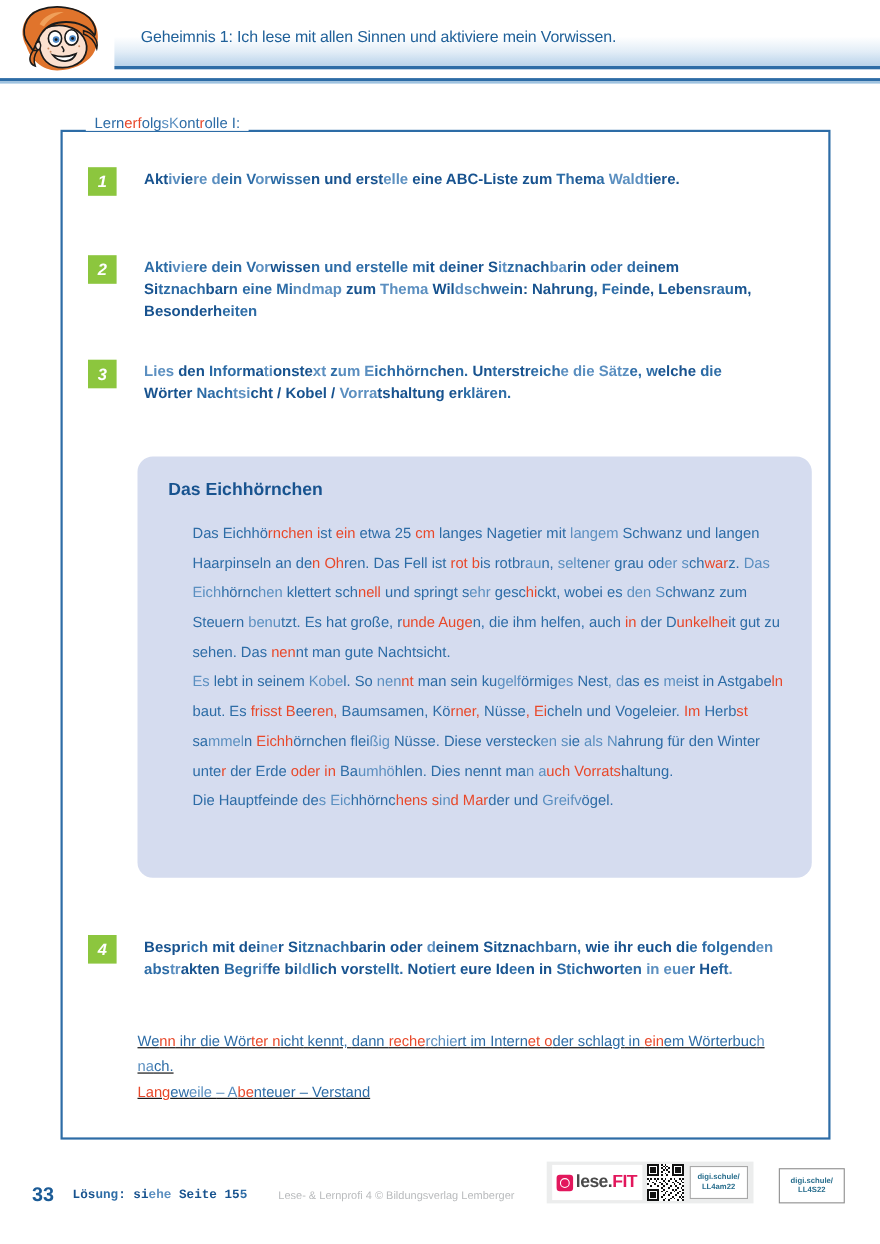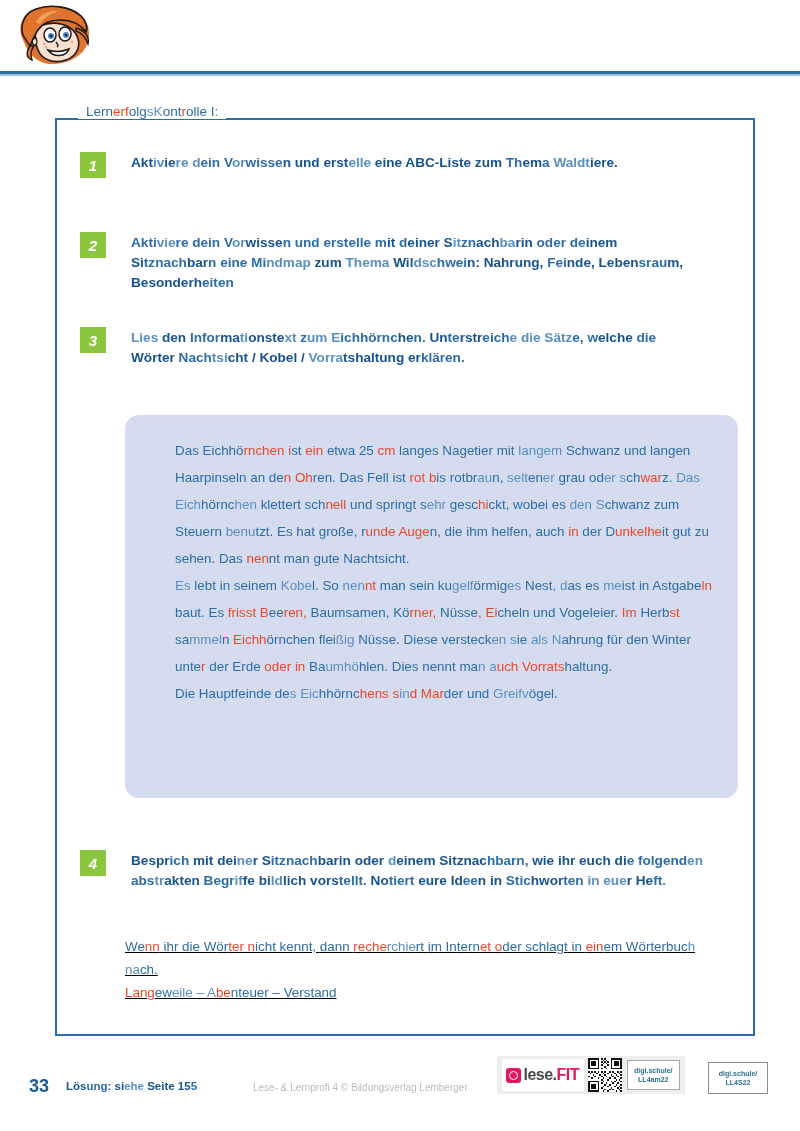--- a/index.html
+++ b/index.html
@@ -83,21 +83,21 @@
   }
 
   
   .footer { position:absolute; left:0; top:1060px; width:800px; height:60px; }
   .pagenum {
     position:absolute; left:29px; top:16px;
     font-size:18px; font-weight:bold; color:#1b5b96;
   }
   .solution {
     position:absolute; left:66px; top:20px;
-    font-size:11.5px; font-weight:bold; white-space:nowrap;
+    font-size:11.5px; font-weight:bold; white-space:nowrap;font-family:Liberation Mono, monospace;
   }
   .credit {
     position:absolute; left:253px; top:22px;
     font-size:10px; color:#b9bbbd; white-space:nowrap;
   }
   .digifit-box {
     position:absolute; left:497px; top:1056px; width:188px; height:38px;
     background:#eceded;
     display:flex; align-items:center; padding:3px 5px;
   }
@@ -163,20 +163,23 @@
       <path d="M42 48 C48 56 60 55 63 47 C56 50 48 50 42 48 Z" fill="#ffffff" stroke="#1b1b1b" stroke-width="1.6"></path>
 
       <path d="M30 36 C26 36 25 41 28 43 C30 44 31 41 31 39 Z" fill="#fbe0cf" stroke="#1b1b1b" stroke-width="1.3"></path>
 
       <circle cx="38" cy="42" r="0.9" fill="#c98a63"></circle>
       <circle cx="40" cy="45" r="0.9" fill="#c98a63"></circle>
       <circle cx="66" cy="40" r="0.9" fill="#c98a63"></circle>
     </svg>
   </div>
 
+  <div class="header-banner">
+    <div class="header-title">Geheimnis 1: Ich lese mit allen Sinnen und aktiviere mein Vorwissen.</div>
+  </div>
 </div>
 <div class="header-rule"></div>
 <div class="header-rule-soft"></div>
 
 <div class="frame"></div>
 <div class="frame-legend" id="frame-legend"><span class="ch" style="color:#2d6ca6">L</span><span class="ch" style="color:#2d6ca6">e</span><span class="ch" style="color:#2d6ca6">r</span><span class="ch" style="color:#2d6ca6">n</span><span class="ch" style="color:#e8482a">e</span><span class="ch" style="color:#e8482a">r</span><span class="ch" style="color:#e8482a">f</span><span class="ch" style="color:#2d6ca6">o</span><span class="ch" style="color:#2d6ca6">l</span><span class="ch" style="color:#2d6ca6">g</span><span class="ch" style="color:#5b8fc0">s</span><span class="ch" style="color:#5b8fc0">K</span><span class="ch" style="color:#2d6ca6">o</span><span class="ch" style="color:#2d6ca6">n</span><span class="ch" style="color:#2d6ca6">t</span><span class="ch" style="color:#e8482a">r</span><span class="ch" style="color:#2d6ca6">o</span><span class="ch" style="color:#2d6ca6">l</span><span class="ch" style="color:#2d6ca6">l</span><span class="ch" style="color:#2d6ca6">e</span><span class="ch" style="color:#2d6ca6">&nbsp;</span><span class="ch" style="color:#2d6ca6">I</span><span class="ch" style="color:#2d6ca6">:</span></div>
 
 <div class="task" id="task-0" style="left:80px; top:152px; width:600px;">
   <div class="badge">1</div>
   <div class="task-text"><span style="color:#18538f">Akt</span><span style="color:#5b8fc0">iv</span><span style="color:#18538f">ie</span><span style="color:#5b8fc0">re d</span><span style="color:#2d6ca6">ein V</span><span style="color:#5b8fc0">or</span><span style="color:#2d6ca6">wisse</span><span style="color:#18538f">n </span><span style="color:#18538f">und</span><span style="color:#18538f"> erst</span><span style="color:#5b8fc0">elle</span><span style="color:#18538f"> ein</span><span style="color:#18538f">e AB</span><span style="color:#18538f">C-Li</span><span style="color:#18538f">ste </span><span style="color:#18538f">zum</span><span style="color:#2d6ca6"> Th</span><span style="color:#18538f">em</span><span style="color:#2d6ca6">a </span><span style="color:#5b8fc0">Waldt</span><span style="color:#18538f">iere.</span></div>
@@ -186,20 +189,21 @@
   <div class="badge">2</div>
   <div class="task-text"><span style="color:#2d6ca6">Akti</span><span style="color:#5b8fc0">vie</span><span style="color:#2d6ca6">re de</span><span style="color:#2d6ca6">in V</span><span style="color:#5b8fc0">or</span><span style="color:#18538f">wis</span><span style="color:#18538f">se</span><span style="color:#2d6ca6">n und</span><span style="color:#2d6ca6"> erst</span><span style="color:#2d6ca6">el</span><span style="color:#2d6ca6">le m</span><span style="color:#18538f">it</span><span style="color:#2d6ca6"> d</span><span style="color:#18538f">ein</span><span style="color:#18538f">er S</span><span style="color:#5b8fc0">it</span><span style="color:#2d6ca6">zn</span><span style="color:#18538f">ach</span><span style="color:#5b8fc0">ba</span><span style="color:#18538f">rin </span><span style="color:#2d6ca6">ode</span><span style="color:#2d6ca6">r de</span><span style="color:#18538f">in</span><span style="color:#18538f">em Si</span><span style="color:#2d6ca6">tzna</span><span style="color:#2d6ca6">ch</span><span style="color:#18538f">bar</span><span style="color:#2d6ca6">n ei</span><span style="color:#2d6ca6">ne Mi</span><span style="color:#5b8fc0">ndmap</span><span style="color:#18538f"> zum </span><span style="color:#5b8fc0">Thema</span><span style="color:#18538f"> Wil</span><span style="color:#5b8fc0">dsc</span><span style="color:#2d6ca6">hwei</span><span style="color:#18538f">n: </span><span style="color:#18538f">Nahru</span><span style="color:#18538f">ng, </span><span style="color:#2d6ca6">Fei</span><span style="color:#18538f">nde</span><span style="color:#18538f">, Le</span><span style="color:#18538f">ben</span><span style="color:#2d6ca6">srau</span><span style="color:#18538f">m,</span><span style="color:#18538f"> Beso</span><span style="color:#18538f">nderh</span><span style="color:#2d6ca6">eiten</span></div>
 </div>
 
 <div class="task" id="task-2" style="left:80px; top:327px; width:610px;">
   <div class="badge">3</div>
   <div class="task-text"><span style="color:#5b8fc0">Lies </span><span style="color:#18538f">den</span><span style="color:#2d6ca6"> I</span><span style="color:#2d6ca6">nfor</span><span style="color:#18538f">ma</span><span style="color:#5b8fc0">ti</span><span style="color:#18538f">onste</span><span style="color:#5b8fc0">xt</span><span style="color:#2d6ca6"> z</span><span style="color:#5b8fc0">um E</span><span style="color:#2d6ca6">ich</span><span style="color:#2d6ca6">hör</span><span style="color:#2d6ca6">nc</span><span style="color:#18538f">he</span><span style="color:#2d6ca6">n.</span><span style="color:#18538f"> Un</span><span style="color:#2d6ca6">te</span><span style="color:#18538f">rstr</span><span style="color:#2d6ca6">eich</span><span style="color:#5b8fc0">e die</span><span style="color:#5b8fc0"> Sätz</span><span style="color:#2d6ca6">e, w</span><span style="color:#18538f">elc</span><span style="color:#18538f">he</span><span style="color:#2d6ca6"> die </span><span style="color:#18538f">Wört</span><span style="color:#18538f">er </span><span style="color:#2d6ca6">Nach</span><span style="color:#5b8fc0">tsi</span><span style="color:#18538f">cht</span><span style="color:#18538f"> /</span><span style="color:#18538f"> K</span><span style="color:#18538f">obe</span><span style="color:#18538f">l / </span><span style="color:#5b8fc0">Vorra</span><span style="color:#18538f">tsha</span><span style="color:#18538f">ltung</span><span style="color:#18538f"> er</span><span style="color:#2d6ca6">klär</span><span style="color:#2d6ca6">en</span><span style="color:#2d6ca6">.</span></div>
 </div>
 
 <div class="infobox">
+  <div class="infobox-title" id="infobox-title"><span style="color:#18538f">Das E</span><span style="color:#18538f">ichh</span><span style="color:#18538f">örn</span><span style="color:#18538f">chen</span></div>
   <div class="infobox-body" id="infobox-body">
       <div><span style="color:#2d6ca6">Da</span><span style="color:#2d6ca6">s Ei</span><span style="color:#2d6ca6">chhö</span><span style="color:#e8482a">rnc</span><span style="color:#e8482a">hen i</span><span style="color:#2d6ca6">st </span><span style="color:#e8482a">ein</span><span style="color:#2d6ca6"> etwa</span><span style="color:#2d6ca6"> 25</span><span style="color:#e8482a"> cm</span><span style="color:#2d6ca6"> la</span><span style="color:#2d6ca6">ng</span><span style="color:#2d6ca6">es </span><span style="color:#2d6ca6">Na</span><span style="color:#2d6ca6">ge</span><span style="color:#2d6ca6">tie</span><span style="color:#2d6ca6">r mit</span><span style="color:#5b8fc0"> l</span><span style="color:#5b8fc0">angem</span><span style="color:#2d6ca6"> Sc</span><span style="color:#2d6ca6">hwanz</span><span style="color:#2d6ca6"> und </span><span style="color:#2d6ca6">lange</span><span style="color:#2d6ca6">n H</span><span style="color:#2d6ca6">aar</span><span style="color:#2d6ca6">pins</span><span style="color:#2d6ca6">eln </span><span style="color:#2d6ca6">an </span><span style="color:#2d6ca6">de</span><span style="color:#e8482a">n Oh</span><span style="color:#2d6ca6">ren.</span><span style="color:#2d6ca6"> Das</span><span style="color:#2d6ca6"> Fell</span><span style="color:#2d6ca6"> ist </span><span style="color:#e8482a">rot b</span><span style="color:#2d6ca6">is</span><span style="color:#2d6ca6"> ro</span><span style="color:#2d6ca6">tbr</span><span style="color:#5b8fc0">au</span><span style="color:#2d6ca6">n, </span><span style="color:#5b8fc0">selt</span><span style="color:#2d6ca6">en</span><span style="color:#5b8fc0">er</span><span style="color:#2d6ca6"> grau</span><span style="color:#2d6ca6"> od</span><span style="color:#5b8fc0">er s</span><span style="color:#2d6ca6">ch</span><span style="color:#e8482a">war</span><span style="color:#2d6ca6">z. </span><span style="color:#5b8fc0">Das </span><span style="color:#5b8fc0">Eich</span><span style="color:#2d6ca6">hör</span><span style="color:#2d6ca6">nc</span><span style="color:#5b8fc0">hen </span><span style="color:#2d6ca6">kle</span><span style="color:#2d6ca6">tter</span><span style="color:#2d6ca6">t s</span><span style="color:#2d6ca6">ch</span><span style="color:#e8482a">nell </span><span style="color:#2d6ca6">und s</span><span style="color:#2d6ca6">pri</span><span style="color:#2d6ca6">ngt s</span><span style="color:#5b8fc0">ehr </span><span style="color:#2d6ca6">gesc</span><span style="color:#e8482a">hi</span><span style="color:#2d6ca6">ckt</span><span style="color:#2d6ca6">, w</span><span style="color:#2d6ca6">obei</span><span style="color:#2d6ca6"> es </span><span style="color:#5b8fc0">den S</span><span style="color:#2d6ca6">ch</span><span style="color:#2d6ca6">wanz </span><span style="color:#2d6ca6">zum</span><span style="color:#2d6ca6"> Steu</span><span style="color:#2d6ca6">er</span><span style="color:#2d6ca6">n </span><span style="color:#5b8fc0">benu</span><span style="color:#2d6ca6">tzt.</span><span style="color:#2d6ca6"> Es h</span><span style="color:#2d6ca6">at gr</span><span style="color:#2d6ca6">oß</span><span style="color:#2d6ca6">e, r</span><span style="color:#e8482a">un</span><span style="color:#e8482a">de </span><span style="color:#e8482a">Au</span><span style="color:#e8482a">ge</span><span style="color:#2d6ca6">n,</span><span style="color:#2d6ca6"> di</span><span style="color:#2d6ca6">e ih</span><span style="color:#2d6ca6">m </span><span style="color:#2d6ca6">helfe</span><span style="color:#2d6ca6">n, a</span><span style="color:#2d6ca6">uch </span><span style="color:#e8482a">in </span><span style="color:#2d6ca6">der D</span><span style="color:#e8482a">unkel</span><span style="color:#e8482a">he</span><span style="color:#2d6ca6">it g</span><span style="color:#2d6ca6">ut </span><span style="color:#2d6ca6">zu</span><span style="color:#2d6ca6"> s</span><span style="color:#2d6ca6">ehen.</span><span style="color:#2d6ca6"> Das</span><span style="color:#e8482a"> nen</span><span style="color:#2d6ca6">nt ma</span><span style="color:#2d6ca6">n gu</span><span style="color:#2d6ca6">te</span><span style="color:#2d6ca6"> Nach</span><span style="color:#2d6ca6">tsic</span><span style="color:#2d6ca6">ht.</span></div>
       <div><span style="color:#5b8fc0">Es</span><span style="color:#2d6ca6"> leb</span><span style="color:#2d6ca6">t i</span><span style="color:#2d6ca6">n se</span><span style="color:#2d6ca6">inem </span><span style="color:#5b8fc0">Kobe</span><span style="color:#2d6ca6">l. S</span><span style="color:#2d6ca6">o </span><span style="color:#5b8fc0">nen</span><span style="color:#e8482a">nt </span><span style="color:#2d6ca6">man</span><span style="color:#2d6ca6"> se</span><span style="color:#2d6ca6">in ku</span><span style="color:#5b8fc0">gelf</span><span style="color:#2d6ca6">örmig</span><span style="color:#5b8fc0">es</span><span style="color:#2d6ca6"> Nest</span><span style="color:#5b8fc0">, d</span><span style="color:#2d6ca6">as </span><span style="color:#2d6ca6">es</span><span style="color:#5b8fc0"> me</span><span style="color:#2d6ca6">ist</span><span style="color:#2d6ca6"> in </span><span style="color:#2d6ca6">Ast</span><span style="color:#2d6ca6">gabe</span><span style="color:#e8482a">ln</span><span style="color:#2d6ca6"> baut</span><span style="color:#2d6ca6">. Es</span><span style="color:#e8482a"> fri</span><span style="color:#e8482a">sst</span><span style="color:#e8482a"> B</span><span style="color:#2d6ca6">ee</span><span style="color:#e8482a">ren,</span><span style="color:#2d6ca6"> Baum</span><span style="color:#2d6ca6">sam</span><span style="color:#2d6ca6">en</span><span style="color:#2d6ca6">, Kö</span><span style="color:#e8482a">rner,</span><span style="color:#2d6ca6"> Nü</span><span style="color:#2d6ca6">sse</span><span style="color:#e8482a">, Ei</span><span style="color:#2d6ca6">ch</span><span style="color:#2d6ca6">eln u</span><span style="color:#2d6ca6">nd</span><span style="color:#2d6ca6"> Vo</span><span style="color:#2d6ca6">gelei</span><span style="color:#2d6ca6">er.</span><span style="color:#e8482a"> Im </span><span style="color:#2d6ca6">Herb</span><span style="color:#e8482a">st </span><span style="color:#2d6ca6">sa</span><span style="color:#5b8fc0">mmel</span><span style="color:#2d6ca6">n </span><span style="color:#e8482a">Eichh</span><span style="color:#2d6ca6">ör</span><span style="color:#2d6ca6">nch</span><span style="color:#2d6ca6">en </span><span style="color:#2d6ca6">flei</span><span style="color:#5b8fc0">ßig</span><span style="color:#2d6ca6"> Nüss</span><span style="color:#2d6ca6">e. </span><span style="color:#2d6ca6">Die</span><span style="color:#2d6ca6">se </span><span style="color:#2d6ca6">ver</span><span style="color:#2d6ca6">steck</span><span style="color:#5b8fc0">en s</span><span style="color:#2d6ca6">ie </span><span style="color:#5b8fc0">als N</span><span style="color:#2d6ca6">ahr</span><span style="color:#2d6ca6">un</span><span style="color:#2d6ca6">g für</span><span style="color:#2d6ca6"> d</span><span style="color:#2d6ca6">en Wi</span><span style="color:#2d6ca6">nter </span><span style="color:#2d6ca6">unte</span><span style="color:#e8482a">r </span><span style="color:#2d6ca6">de</span><span style="color:#2d6ca6">r E</span><span style="color:#2d6ca6">rde</span><span style="color:#e8482a"> ode</span><span style="color:#e8482a">r in </span><span style="color:#2d6ca6">Ba</span><span style="color:#5b8fc0">umhö</span><span style="color:#2d6ca6">hle</span><span style="color:#2d6ca6">n.</span><span style="color:#2d6ca6"> D</span><span style="color:#2d6ca6">ies n</span><span style="color:#2d6ca6">ennt </span><span style="color:#2d6ca6">ma</span><span style="color:#5b8fc0">n a</span><span style="color:#e8482a">uch </span><span style="color:#e8482a">Vor</span><span style="color:#e8482a">rats</span><span style="color:#2d6ca6">ha</span><span style="color:#2d6ca6">ltun</span><span style="color:#2d6ca6">g.</span></div>
       <div><span style="color:#2d6ca6">Di</span><span style="color:#2d6ca6">e Ha</span><span style="color:#2d6ca6">up</span><span style="color:#2d6ca6">tf</span><span style="color:#2d6ca6">eind</span><span style="color:#2d6ca6">e </span><span style="color:#2d6ca6">de</span><span style="color:#5b8fc0">s Eic</span><span style="color:#2d6ca6">hhör</span><span style="color:#2d6ca6">nc</span><span style="color:#e8482a">he</span><span style="color:#e8482a">ns s</span><span style="color:#5b8fc0">in</span><span style="color:#e8482a">d Mar</span><span style="color:#2d6ca6">der</span><span style="color:#2d6ca6"> u</span><span style="color:#2d6ca6">nd </span><span style="color:#5b8fc0">Gr</span><span style="color:#5b8fc0">eifv</span><span style="color:#2d6ca6">ög</span><span style="color:#2d6ca6">el.</span></div>
     </div>
 </div>
 
 <div class="task" id="task-3" style="left:80px; top:850px; width:625px;">
   <div class="badge">4</div>
   <div class="task-text"><span style="color:#18538f">Be</span><span style="color:#18538f">spr</span><span style="color:#2d6ca6">ich </span><span style="color:#18538f">mit </span><span style="color:#18538f">dei</span><span style="color:#5b8fc0">ne</span><span style="color:#18538f">r S</span><span style="color:#2d6ca6">itzna</span><span style="color:#2d6ca6">ch</span><span style="color:#18538f">barin</span><span style="color:#18538f"> oder</span><span style="color:#5b8fc0"> d</span><span style="color:#18538f">einem</span><span style="color:#18538f"> Si</span><span style="color:#18538f">tznac</span><span style="color:#2d6ca6">hbar</span><span style="color:#2d6ca6">n,</span><span style="color:#18538f"> wie</span><span style="color:#18538f"> ihr </span><span style="color:#18538f">euc</span><span style="color:#18538f">h di</span><span style="color:#2d6ca6">e fo</span><span style="color:#2d6ca6">lgend</span><span style="color:#5b8fc0">en</span><span style="color:#2d6ca6"> a</span><span style="color:#2d6ca6">bs</span><span style="color:#5b8fc0">tr</span><span style="color:#18538f">akten</span><span style="color:#2d6ca6"> Begr</span><span style="color:#5b8fc0">if</span><span style="color:#18538f">fe bi</span><span style="color:#5b8fc0">ld</span><span style="color:#18538f">lic</span><span style="color:#18538f">h vo</span><span style="color:#18538f">rs</span><span style="color:#2d6ca6">te</span><span style="color:#2d6ca6">llt.</span><span style="color:#18538f"> No</span><span style="color:#2d6ca6">tiert</span><span style="color:#18538f"> eure</span><span style="color:#18538f"> Id</span><span style="color:#2d6ca6">ee</span><span style="color:#18538f">n in</span><span style="color:#2d6ca6"> St</span><span style="color:#2d6ca6">ic</span><span style="color:#18538f">hwor</span><span style="color:#2d6ca6">ten </span><span style="color:#5b8fc0">in </span><span style="color:#5b8fc0">eue</span><span style="color:#18538f">r He</span><span style="color:#2d6ca6">ft</span><span style="color:#5b8fc0">.</span></div>

